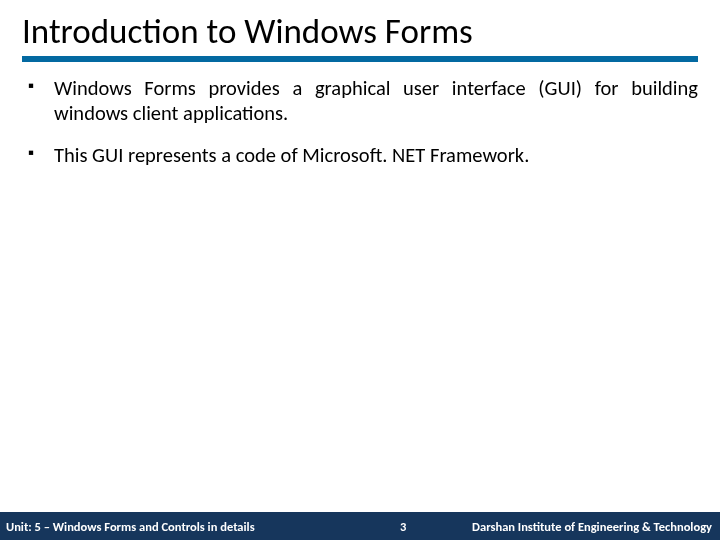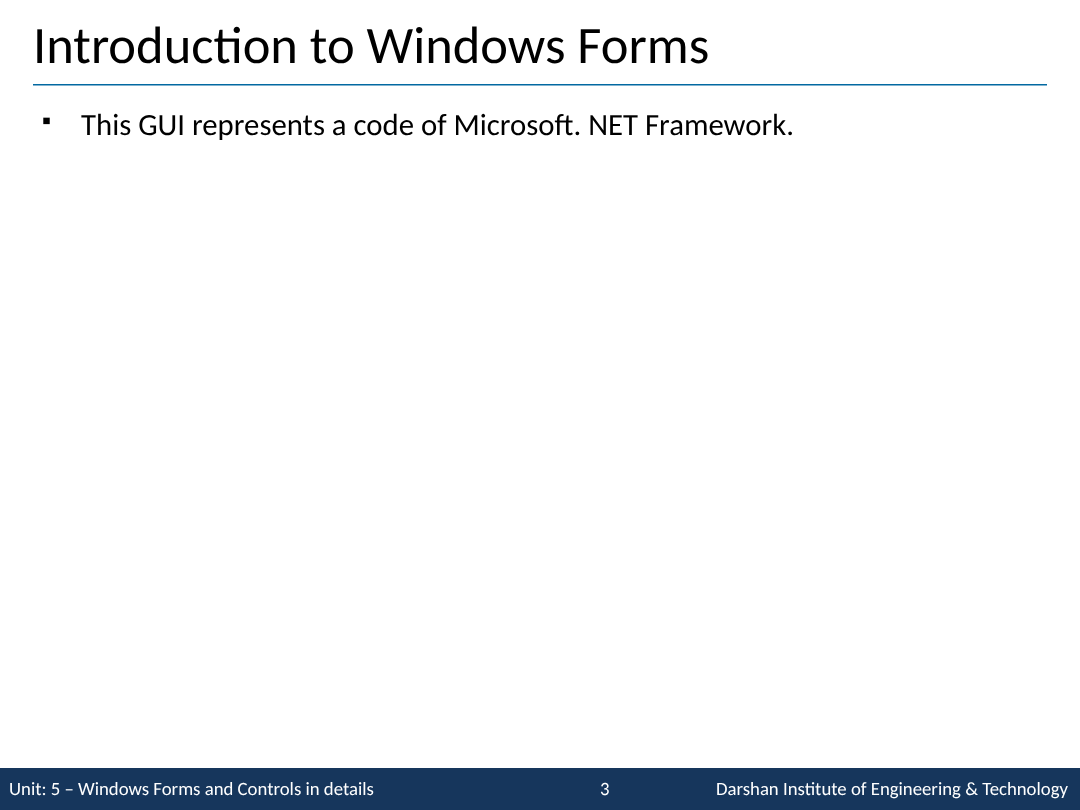--- a/index.html
+++ b/index.html
@@ -14,21 +14,21 @@
     width: 720px;
     height: 540px;
     position: relative;
     padding: 10px 22px 0 22px;
   }
   .title {
     font-size: 35px;
     font-weight: 400;
     color: #000;
     padding-bottom: 4px;
-    border-bottom: 1px solid #0369a1;
+    border-bottom: 6px solid #0369a1;
     margin-bottom: 14px;
   }
   .bullets {
     list-style: none;
     padding-left: 6px;
   }
   .bullets li {
     position: relative;
     padding-left: 26px;
     font-size: 20.5px;
@@ -47,36 +47,37 @@
   }
   .footer {
     position: absolute;
     bottom: 0;
     left: 0;
     width: 720px;
     height: 28px;
     background: #16365c;
     color: #ffffff;
     font-size: 12.5px;
-    font-weight: 400;
+    font-weight: 700;
     display: flex;
     align-items: center;
     justify-content: space-between;
     padding: 0 8px 0 6px;
   }
   .footer .left { flex: 0 0 auto; }
   .footer .center { flex: 0 0 auto; position: absolute; left: 56%; transform: translateX(-50%); }
   .footer .right { flex: 0 0 auto; padding-left: 17px; }
 </style>
 </head>
 <body>
 
 <div class="slide">
   <h1 class="title">Introduction to Windows Forms</h1>
   <ul class="bullets">
+    <li>Windows Forms provides a graphical user interface (GUI) for building windows client applications.</li>
     <li>This GUI represents a code of Microsoft. NET Framework.</li>
   </ul>
   <div class="footer">
     <span class="left">Unit: 5 – Windows Forms and Controls in details</span>
     <span class="center">3</span>
     <span class="right">Darshan Institute of Engineering &amp; Technology</span>
   </div>
 </div>
 
 </body></html>

